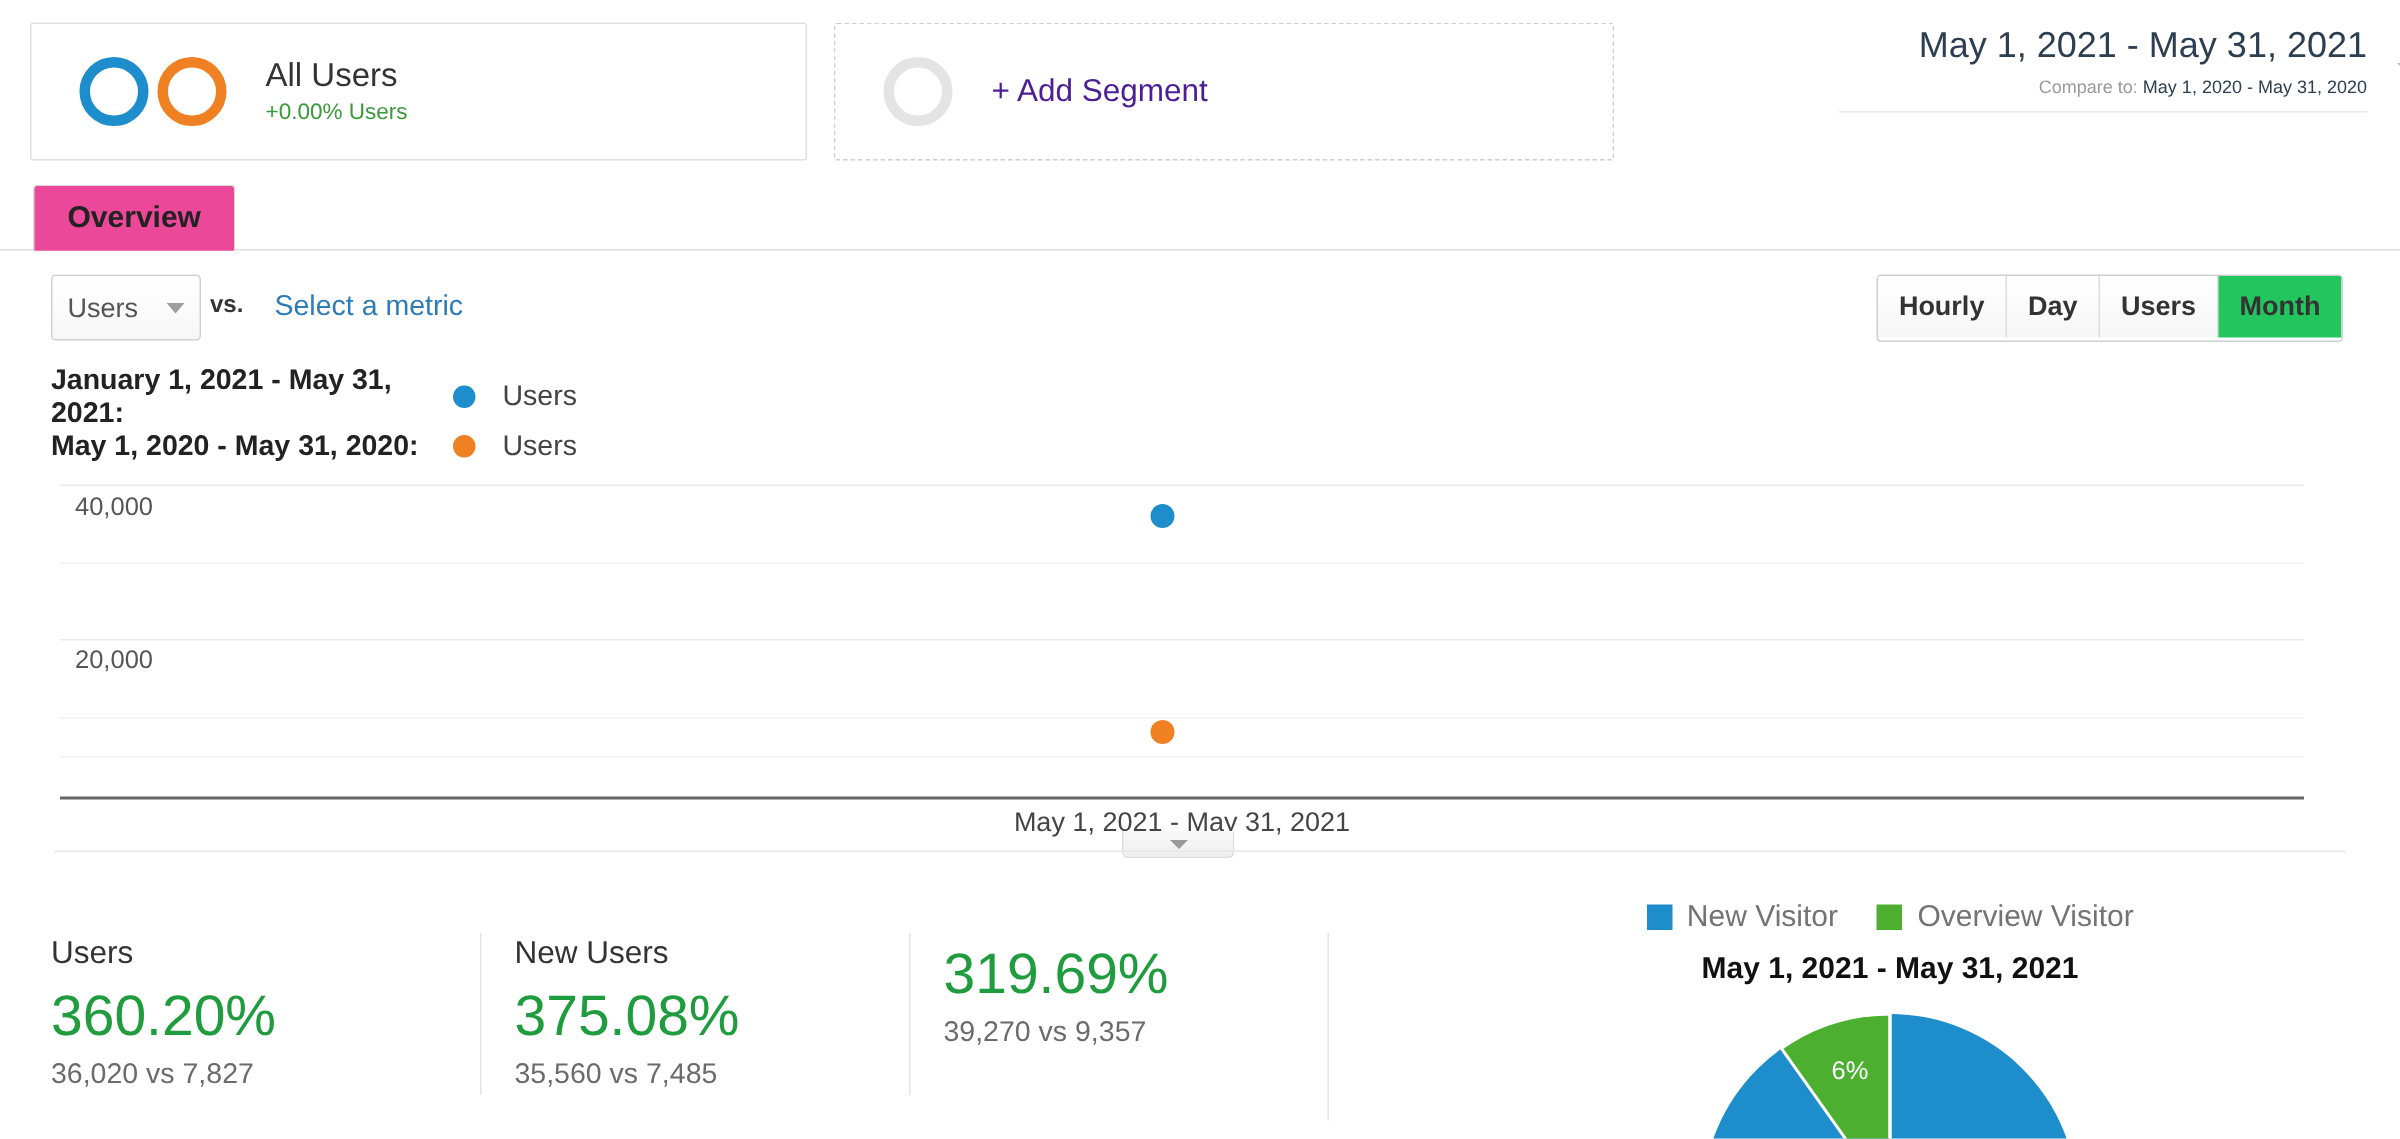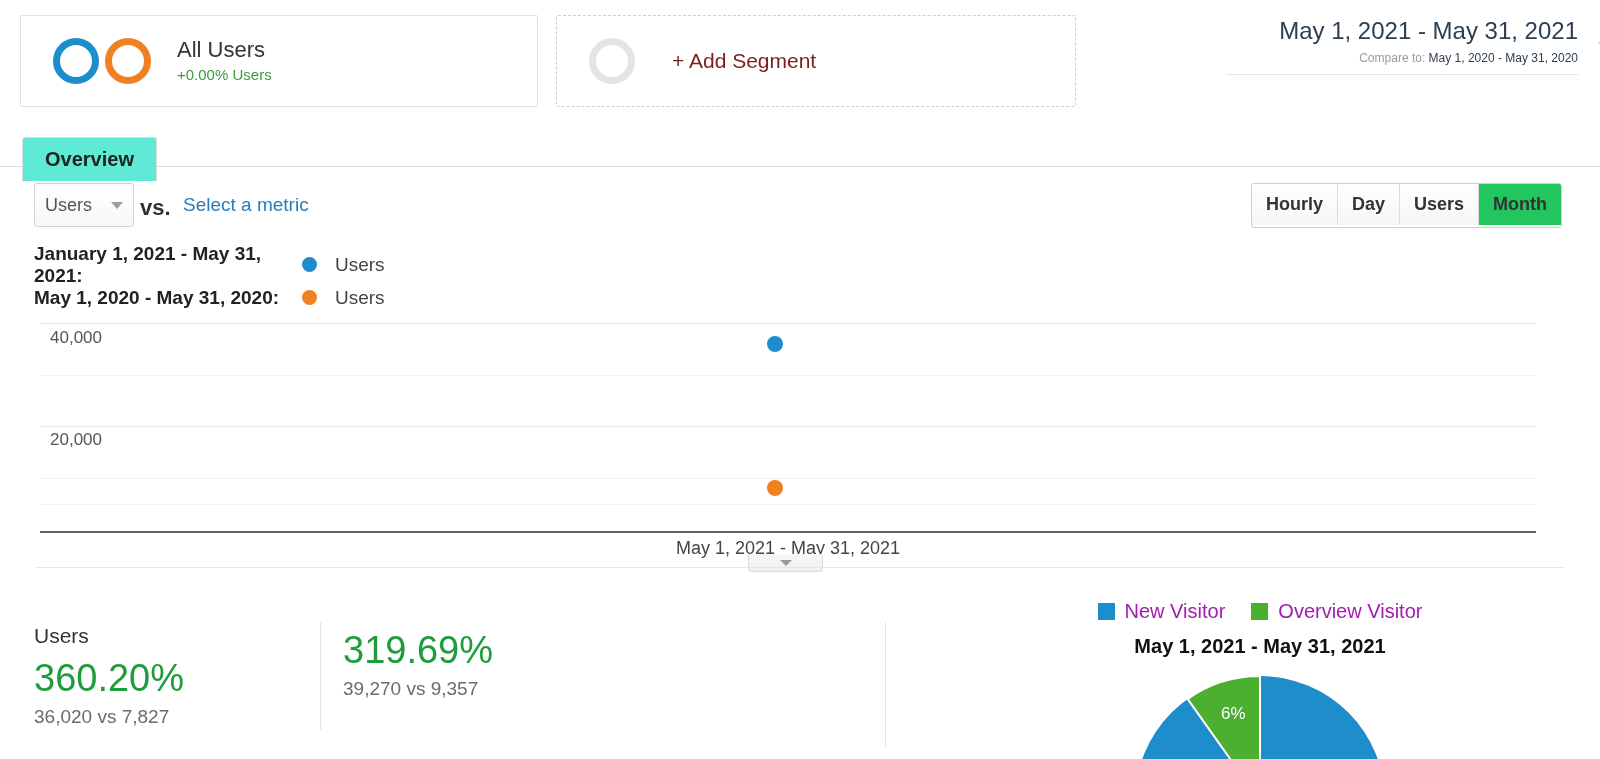--- a/index.html
+++ b/index.html
@@ -69,23 +69,23 @@
     align-items: center;
     padding-left: 32px;
   }
   .ring-gray {
     width: 46px; height: 46px;
     border-radius: 50%;
     border: 7px solid #e4e4e4;
     box-sizing: border-box;
   }
   .add-seg-label {
-    margin-left: 37px;
+    margin-left: 26px;
     font-size: 21px;
-    color: #7f1d1d;
+    color: #4c1d95;
   }
 
   .daterange {
     position: absolute;
     right: 22px; top: 16px;
     width: 400px;
     text-align: right;
     padding-right: 48px;
     box-sizing: border-box;
   }
@@ -115,27 +115,27 @@
 
   
   .tabrow {
     position: absolute;
     left: 0; top: 120px;
     width: 1600px; height: 46px;
     border-bottom: 1px solid #dcdcdc;
   }
   .tab {
     position: absolute;
-    left: 22px; top: 17px;
+    left: 22px; top: 3px;
     height: 45px;
     padding: 0 22px;
     border: 1px solid #dcdcdc;
     border-bottom: 1px solid #fff;
     border-radius: 3px 3px 0 0;
-    background: #5eead4;
+    background: #ec4899;
     display: flex;
     align-items: center;
     font-size: 20px;
     font-weight: bold;
     color: #222;
     box-sizing: border-box;
   }
 
   
   .controls { position: absolute; left: 0; top: 175px; width: 1600px; height: 60px; }
@@ -155,21 +155,21 @@
   .metric-select span { font-size: 18px; color: #555; }
   .sel-caret {
     width: 0; height: 0;
     border-left: 6px solid transparent;
     border-right: 6px solid transparent;
     border-top: 7px solid #9e9e9e;
   }
   .vs-label {
     position: absolute;
     left: 140px; top: 20px;
-    font-size: 22px;
+    font-size: 16px;
     font-weight: bold;
     color: #333;
   }
   .select-metric-link {
     position: absolute;
     left: 183px; top: 19px;
     font-size: 19px;
     color: #2b7cb9;
     cursor: pointer;
   }
@@ -338,21 +338,21 @@
     justify-content: center;
     align-items: center;
     gap: 26px;
     height: 30px;
   }
   .pie-legend-item { display: flex; align-items: center; }
   .pie-swatch {
     width: 17px; height: 17px;
     margin-right: 10px;
   }
-  .pie-legend-text { font-size: 20px; color: #a21caf; }
+  .pie-legend-text { font-size: 20px; color: #737373; }
   .pie-title {
     text-align: center;
     font-size: 20px;
     font-weight: bold;
     color: #111;
     margin-top: 9px;
   }
   .pie-wrap {
     position: relative;
     width: 250px;
@@ -447,20 +447,25 @@
 
 <div class="xlabel" style="left:40px">May 1, 2021 - May 31, 2021</div>
 <div class="collapse-tab"></div>
 <div class="below-chart-rule"></div>
 
 <div class="metrics">
   <div class="metric-card">
     <div class="metric-name">Users</div>
     <div class="metric-value">360.20%</div>
     <div class="metric-compare">36,020 vs 7,827</div>
+  </div>
+  <div class="metric-card">
+    <div class="metric-name">New Users</div>
+    <div class="metric-value">375.08%</div>
+    <div class="metric-compare">35,560 vs 7,485</div>
   </div>
   <div class="metric-card">
     <div class="metric-value">319.69%</div>
     <div class="metric-compare">39,270 vs 9,357</div>
   </div>
 </div>
 <div class="metric-divider-right"></div>
 
 <div class="pie-block">
   <div class="pie-legend">

